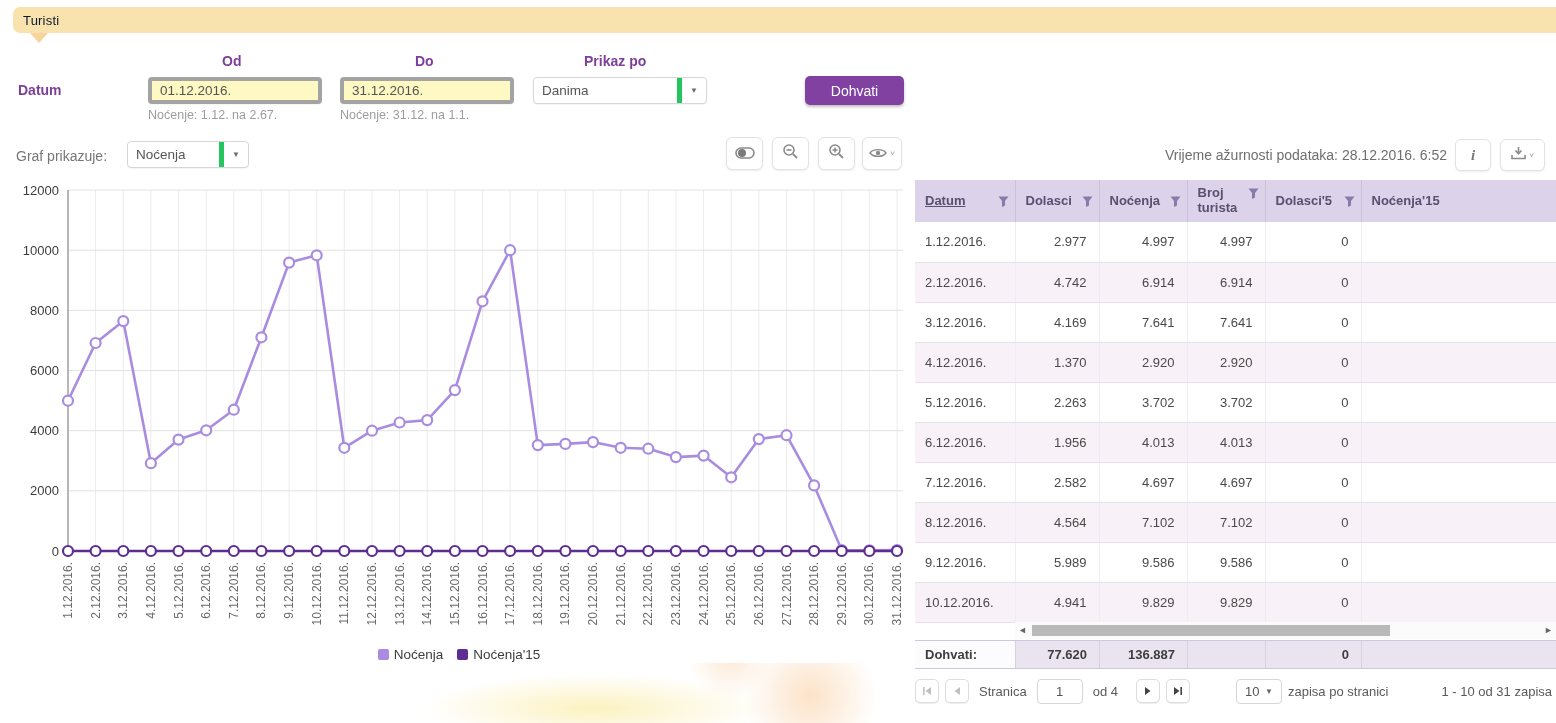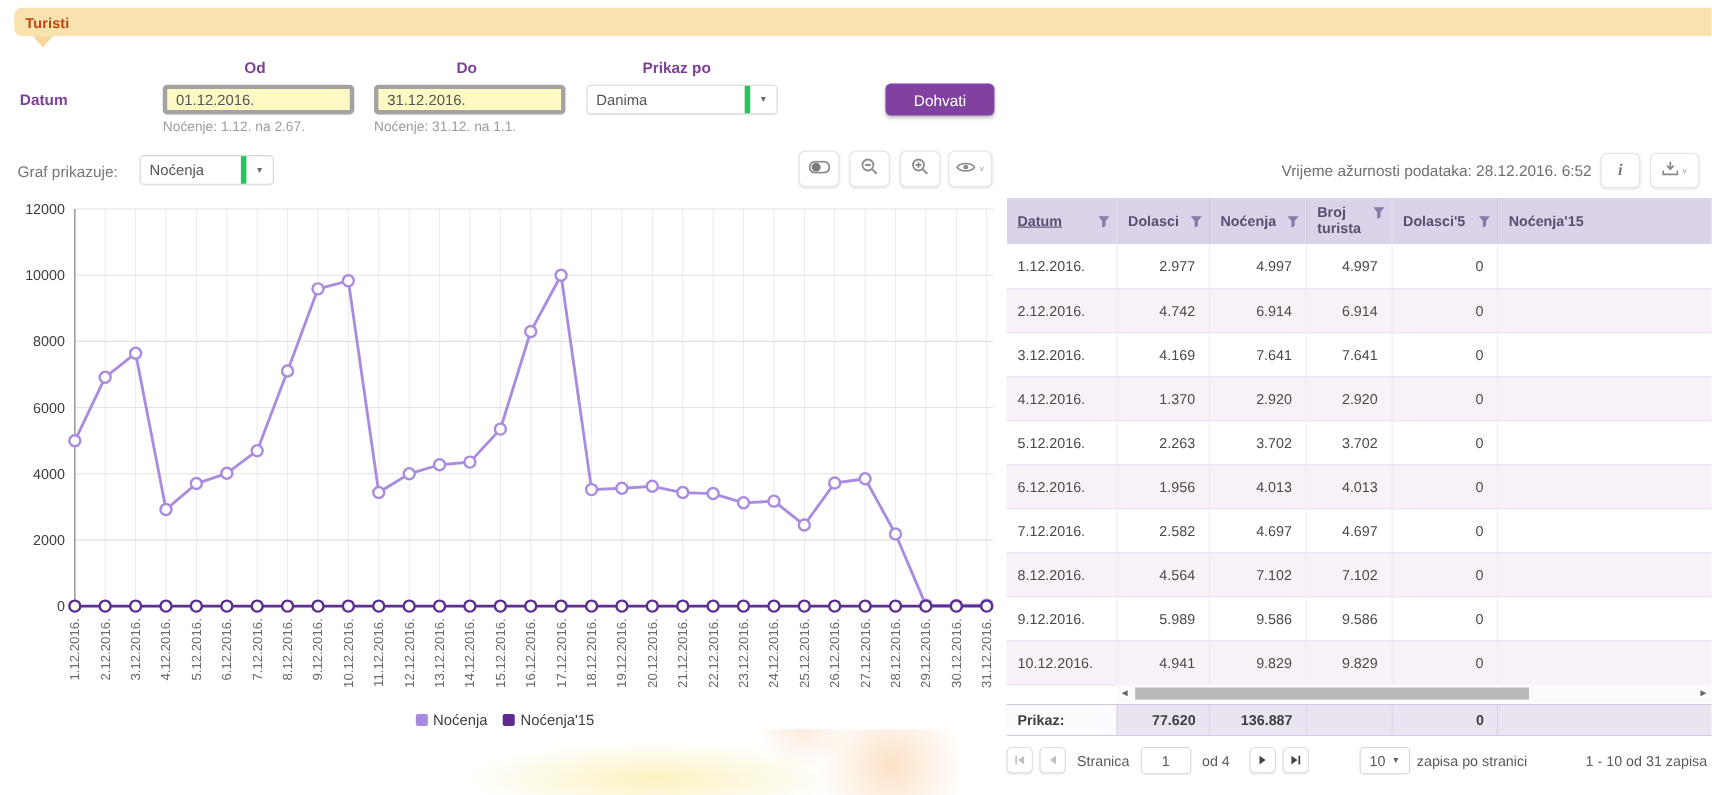--- a/index.html
+++ b/index.html
@@ -3,21 +3,21 @@
 <meta charset="utf-8">
 <style>
   * { margin:0; padding:0; box-sizing:border-box; }
   html,body { width:1556px; height:723px; background:#fff; overflow:hidden;
     font-family:"Liberation Sans", sans-serif; }
   .abs { position:absolute; }
 
   
   .tabbar { position:absolute; left:13px; top:7px; width:1543px; height:26px;
     background:#f8e2ad; border-radius:7px 0 0 7px; display:flex; align-items:center; }
-  .tabbar .tab-label { font-size:13px; font-weight:bold; color:#c2410c; padding-left:10px; letter-spacing:.2px;text-align:right; }
+  .tabbar .tab-label { font-size:13px; font-weight:normal; color:#0f172a; padding-left:10px; letter-spacing:.2px;text-align:right; }
   .tab-pointer { position:absolute; left:30px; top:33px; width:0; height:0;
     border-left:9px solid transparent; border-right:9px solid transparent; border-top:10px solid #f6d49c; }
 
   
   .plabel { position:absolute; color:#7d3f98; font-weight:bold; font-size:14px; }
   .hint { position:absolute; color:#9d9d9d; font-size:12.5px; }
 
   
   .field { position:absolute; height:27px; display:flex; background:#fef9c3;
     border:4px solid #a3a3a3; border-radius:4px; overflow:hidden; box-shadow:0 1px 1px rgba(0,0,0,.04); }
@@ -516,21 +516,21 @@
 
 <div class="hscroll">
   <span class="sarrow">◄</span>
   <span class="track">
       <span class="thumb"></span>
     </span>
   <span class="sarrow">►</span>
 </div>
 
 <div class="totals">
-  <div class="cell label" style="width:100px;">Prikaz:</div>
+  <div class="cell label" style="width:100px;">Dohvati:</div>
   <div class="cell" style="width:84px;">77.620</div>
   <div class="cell" style="width:88px;">136.887</div>
   <div class="cell" style="width:78px;"></div>
   <div class="cell" style="width:96px;">0</div>
   <div class="cell" style="width:195px;"></div>
 </div>
 
 <div class="pager">
   <span class="pg-btn disabled">
       <svg width="10" height="10" viewBox="0 0 10 10">

